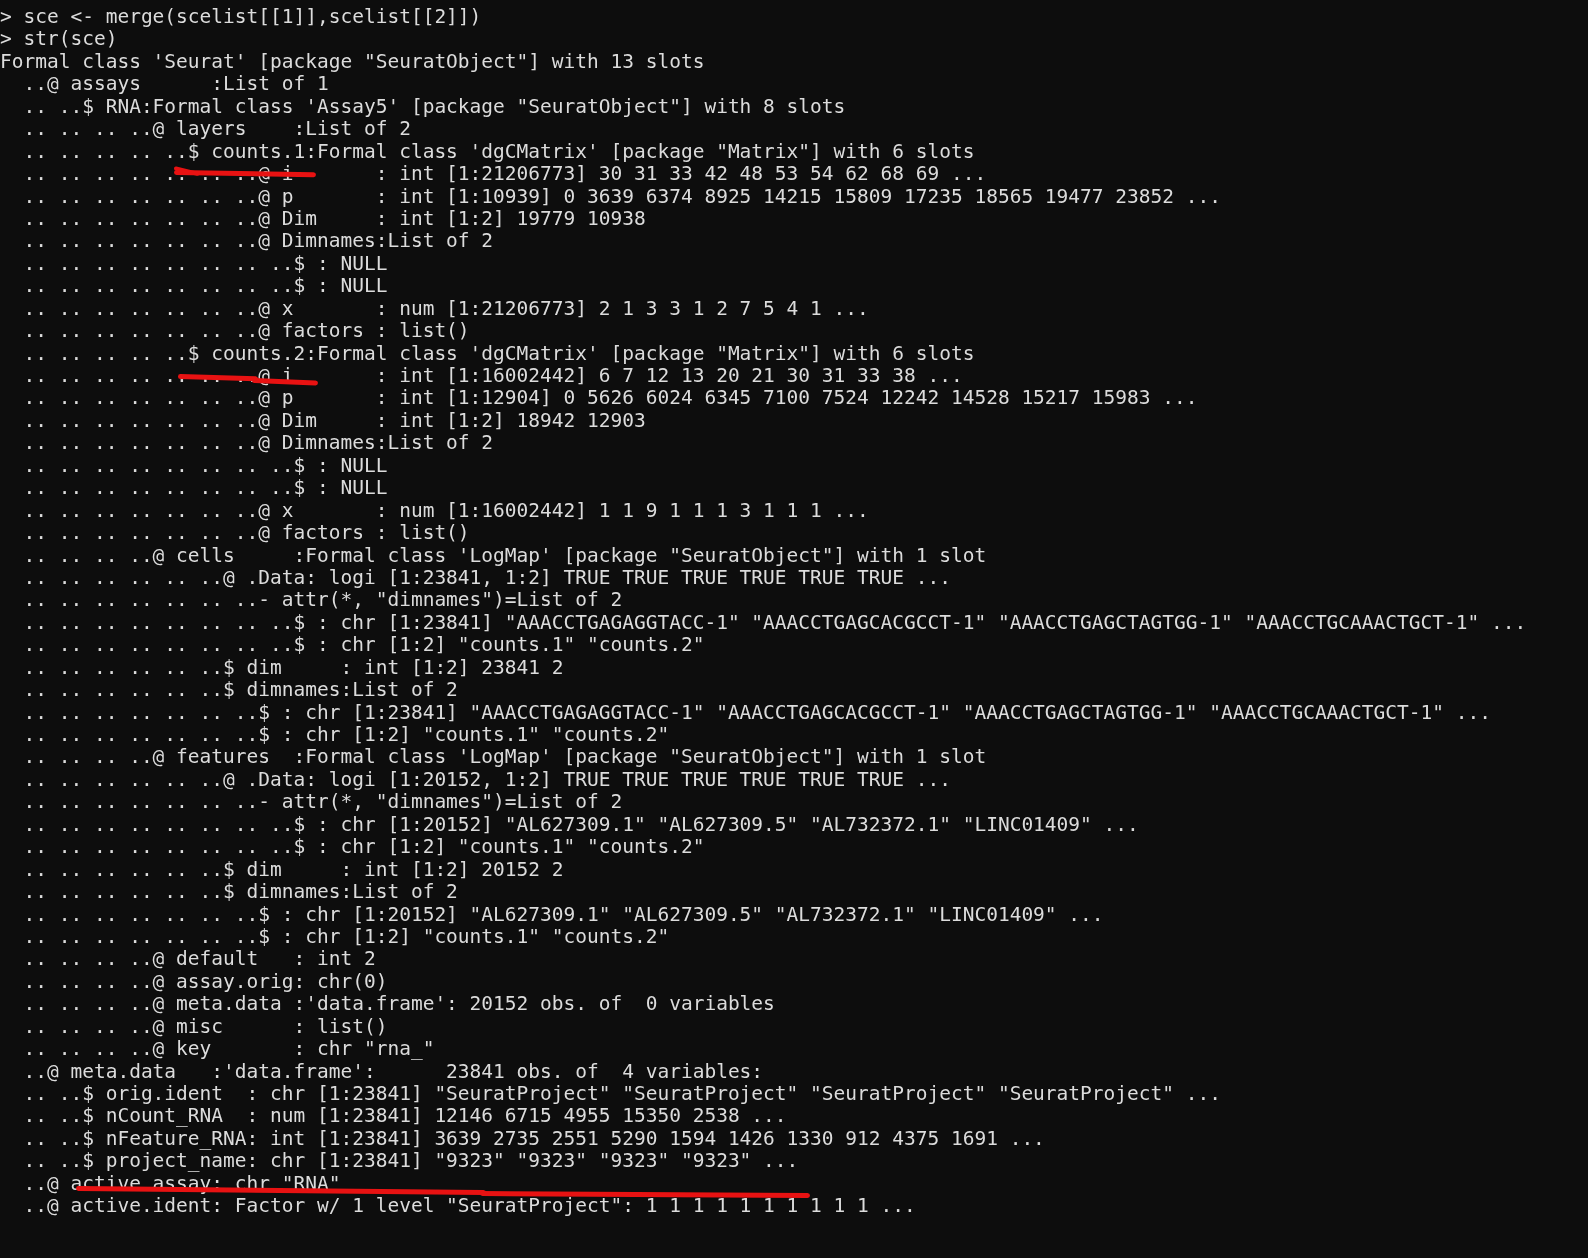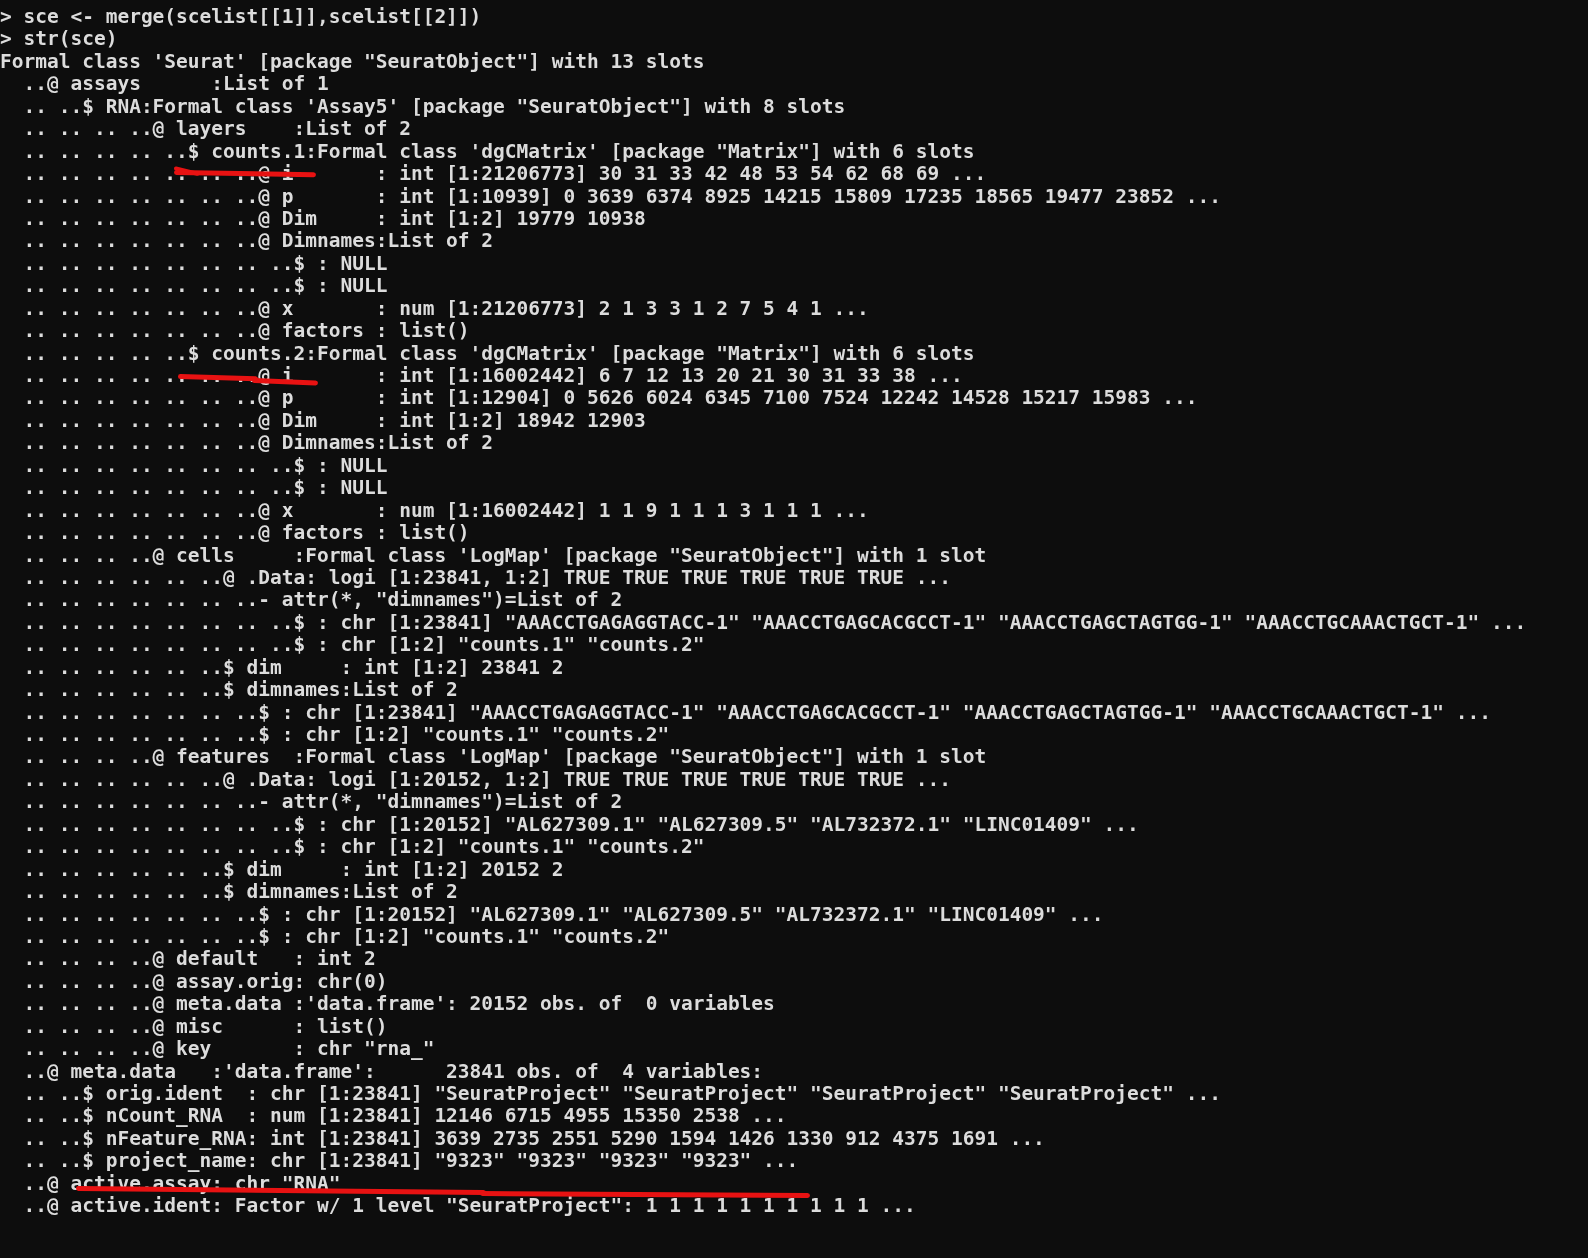--- a/index.html
+++ b/index.html
@@ -21,21 +21,20 @@
     position: absolute;
     top: 0;
     left: 0;
     padding: 6px 0 0 0;
     font-family: "DejaVu Sans Mono", "Liberation Mono", monospace;
     font-size: 19.5px;
     line-height: 22.45px;
     color: #e8e8e8;
     white-space: pre;
     letter-spacing: 0px;
-    font-weight: bold;
   }
   .line {
     white-space: pre;
     height: 22.45px;
     display: block;
     color: #dcdcdc;
   }
   
   .annot {
     position: absolute;

